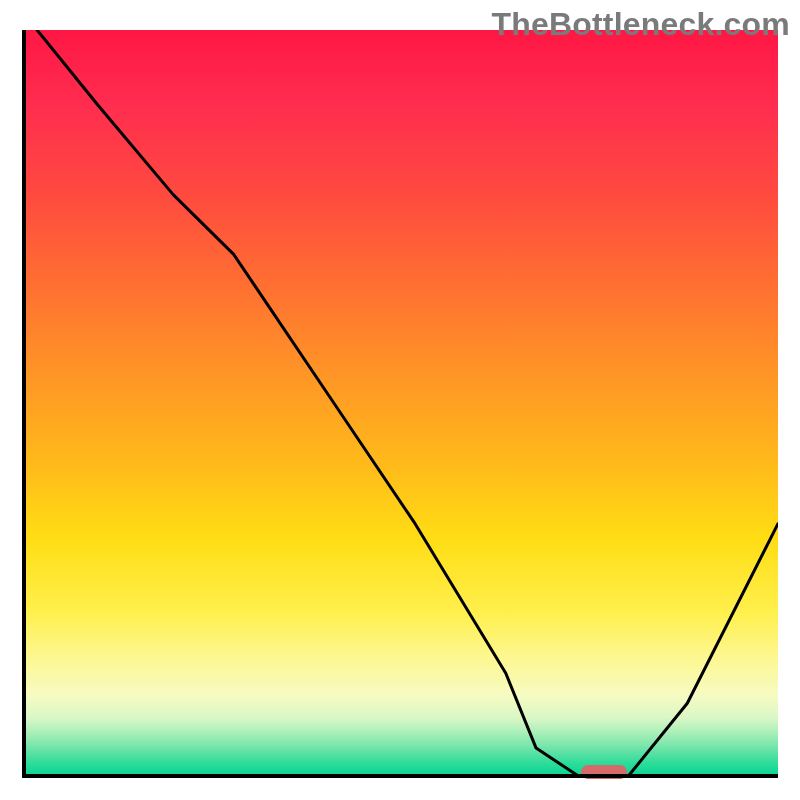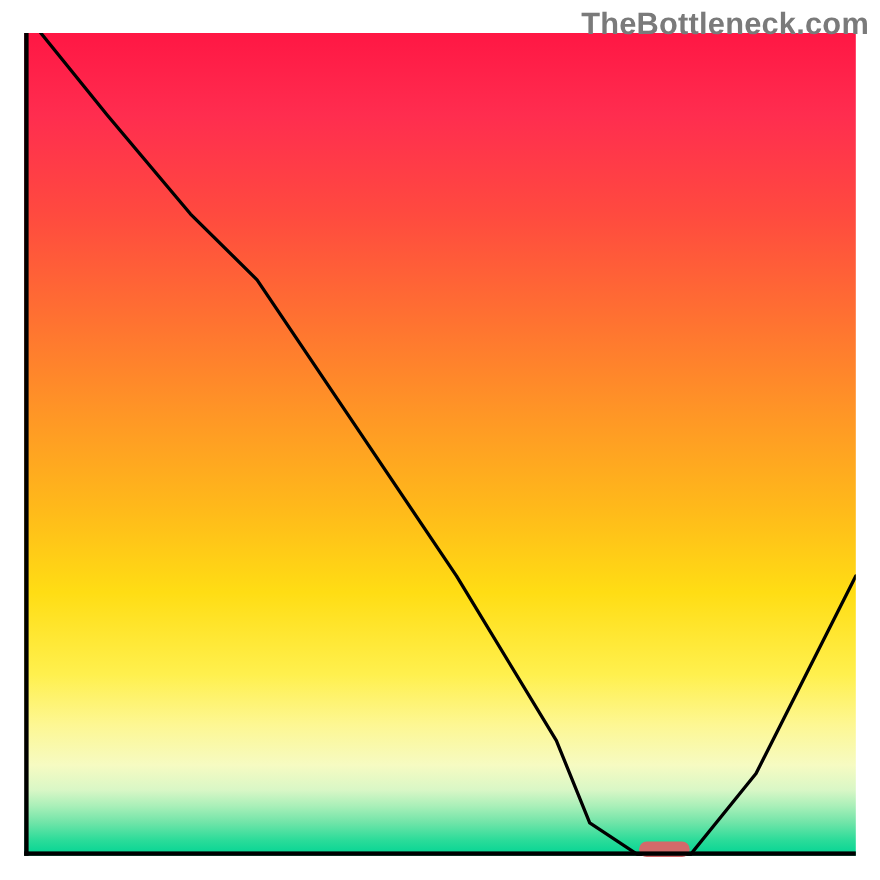--- a/index.html
+++ b/index.html
@@ -14,21 +14,21 @@
   .wrap {
     position: relative;
     width: 800px;
     height: 800px;
   }
   .watermark {
     position: absolute;
     top: 6px;
     right: 10px;
     color: #7a7a7a;
-    font-size: 28px;
+    font-size: 32px;
     font-weight: 600;
     letter-spacing: 0.2px;
     z-index: 4;
   }
   .plot {
     position: absolute;
     left: 22px;
     top: 30px;
     width: 756px;
     height: 748px;

